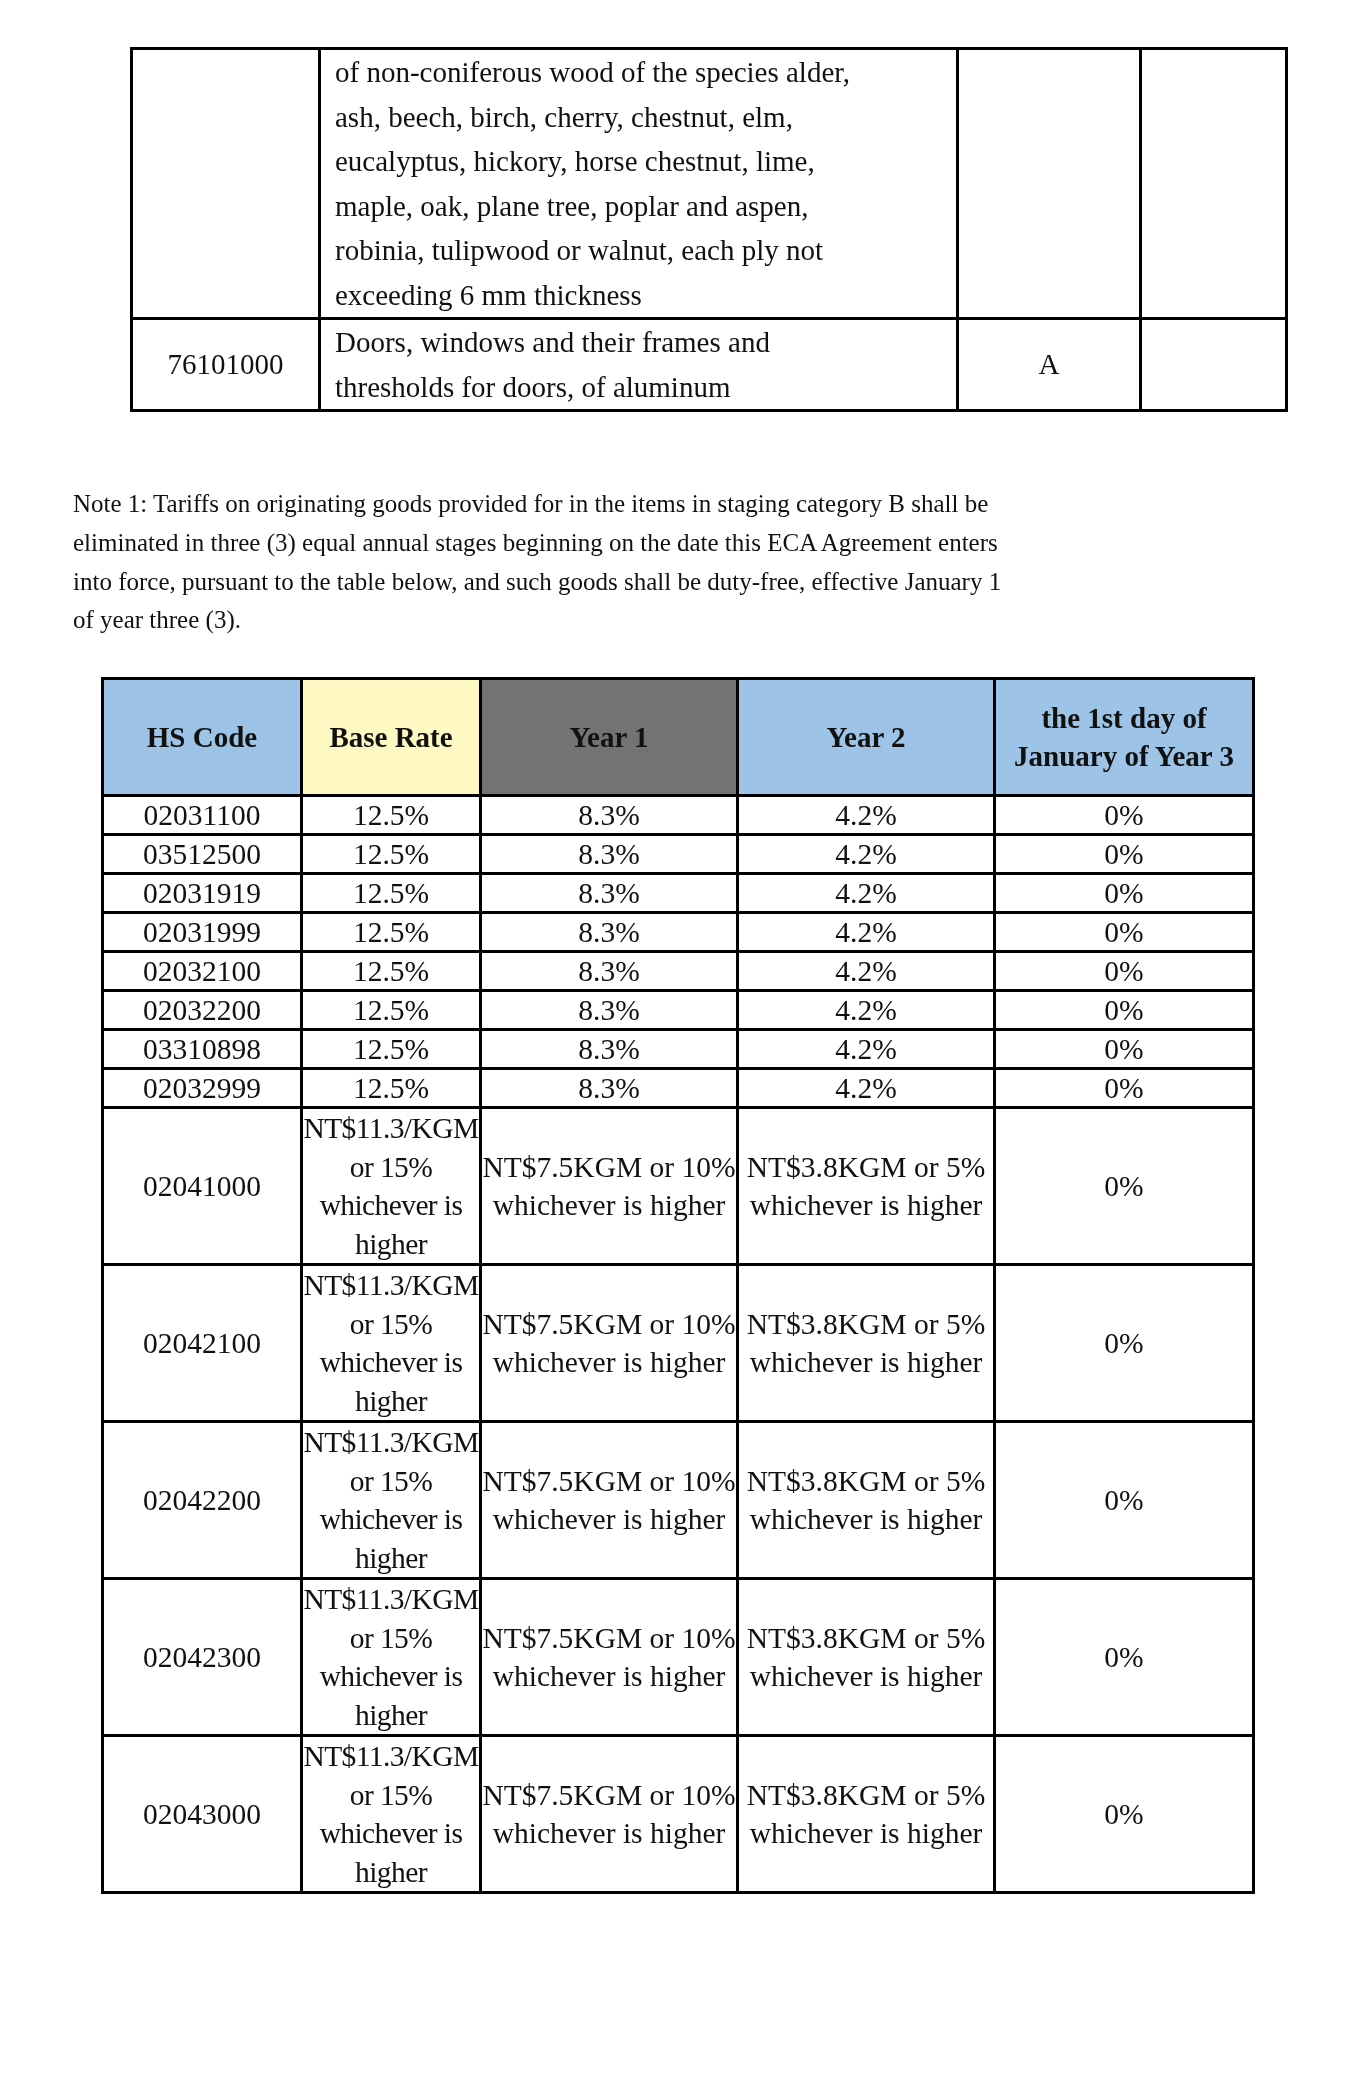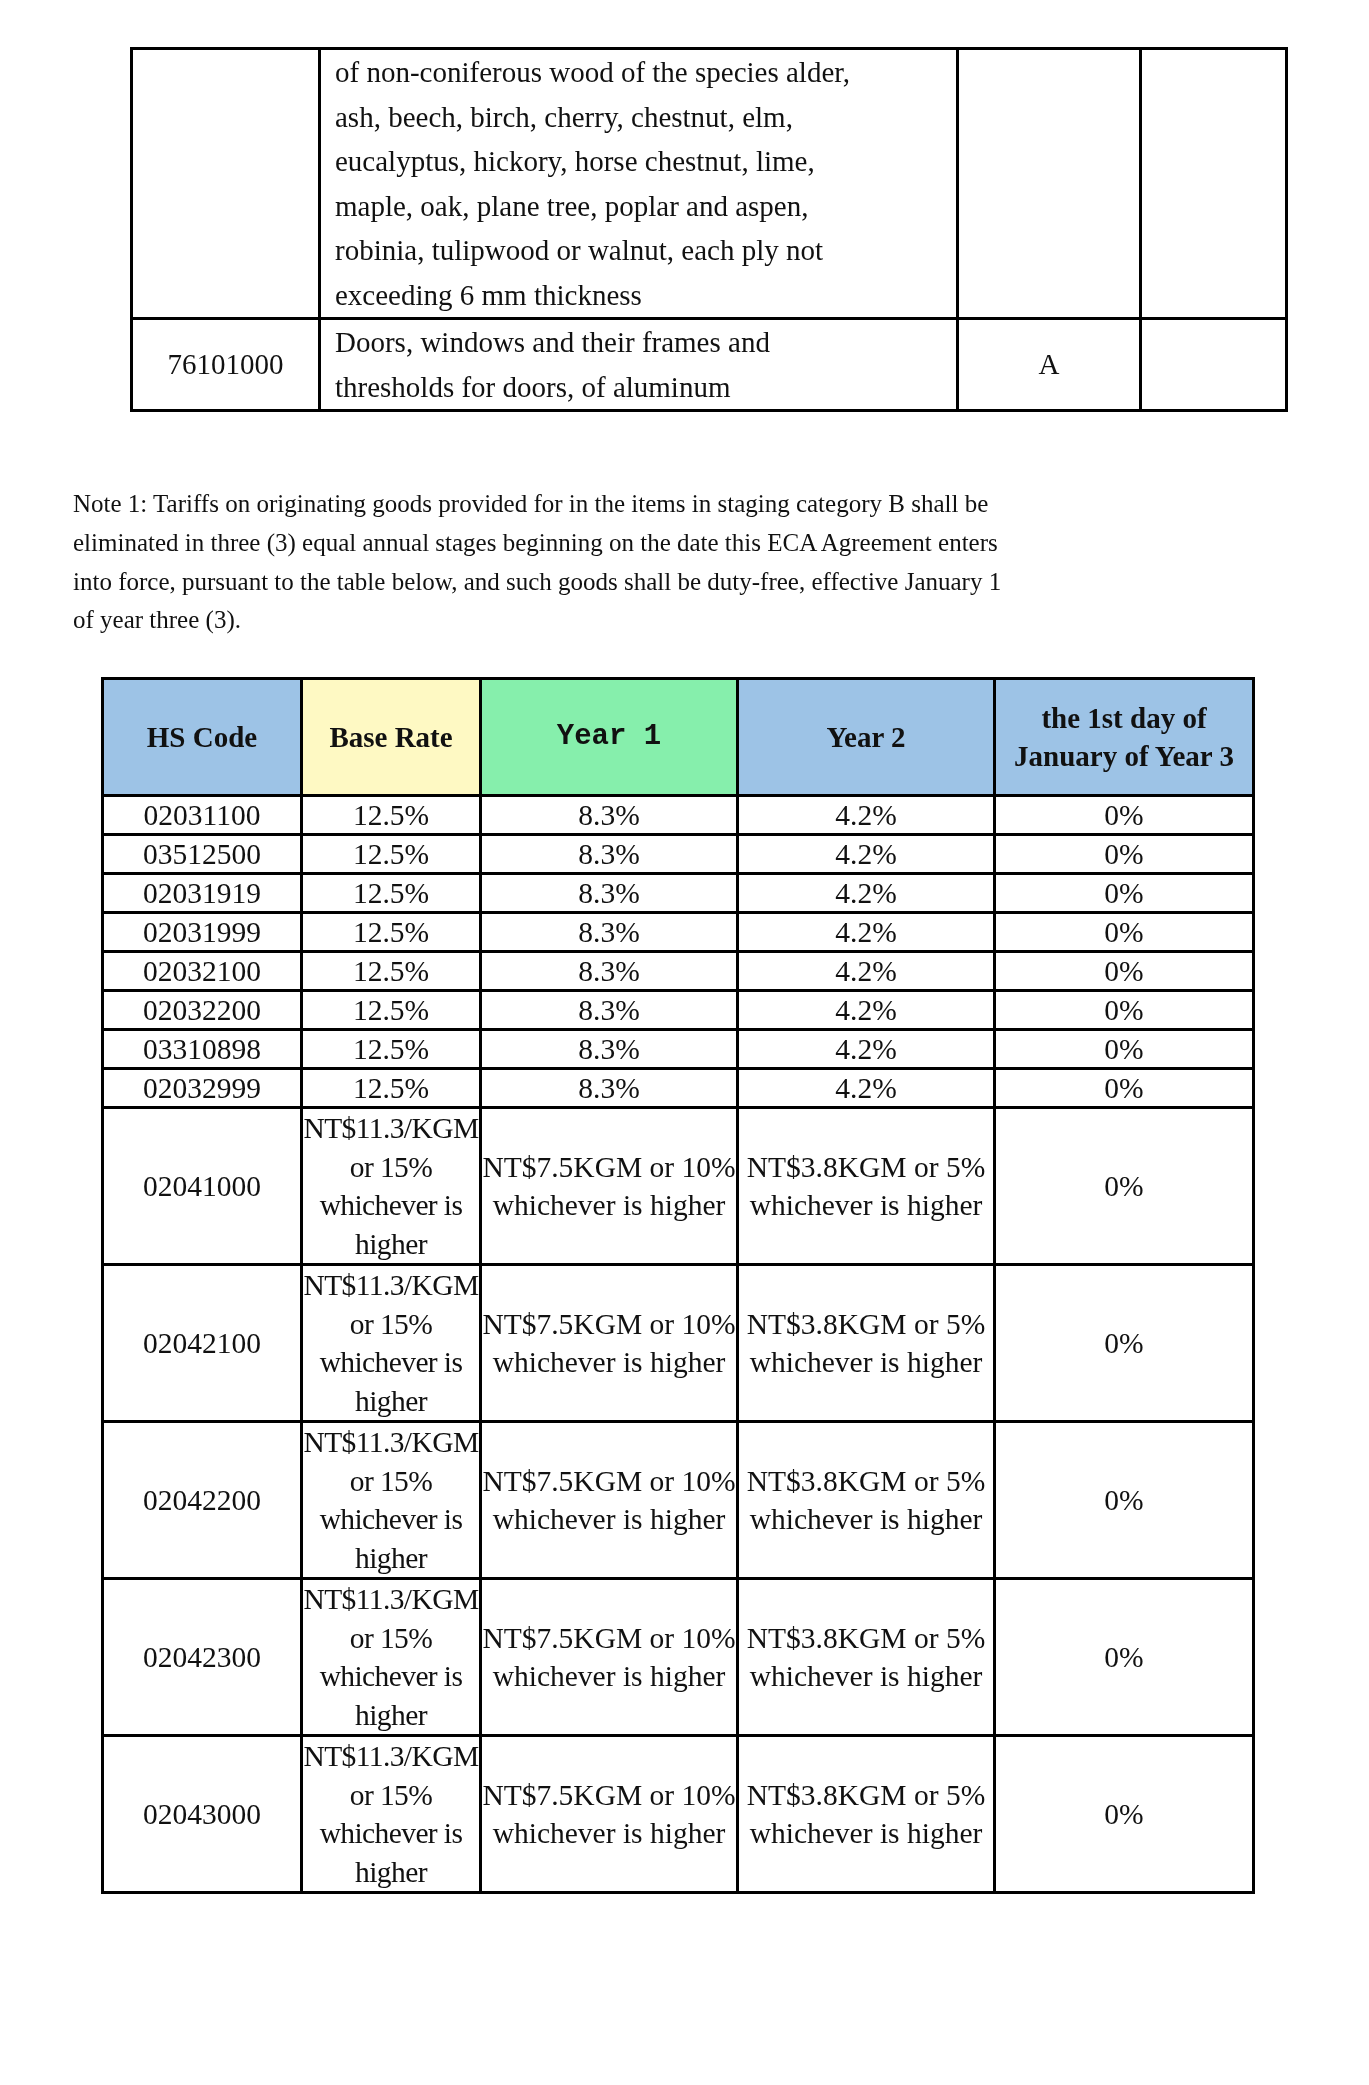--- a/index.html
+++ b/index.html
@@ -87,21 +87,21 @@
     <col style="width:199px">
       <col style="width:179px">
       <col style="width:257px">
       <col style="width:257px">
       <col style="width:259px">
   </colgroup>
   <thead>
     <tr>
       <th style="background: rgb(157, 195, 230);">HS Code</th>
       <th style="background: #fef9c3;">Base Rate</th>
-      <th style="background: #86efac; font-family: Liberation Mono, monospace;">Year 1</th>
+      <th style="background: #737373;">Year 1</th>
       <th style="background: rgb(157, 195, 230);">Year 2</th>
       <th style="background: rgb(157, 195, 230); margin-left: 40px;">the 1st day of January of Year 3</th>
     </tr>
   </thead>
   <tbody id="stage-body">
       <tr class="simple">
         <td>02031100</td>
         <td>12.5%</td>
         <td>8.3%</td>
         <td>4.2%</td>

